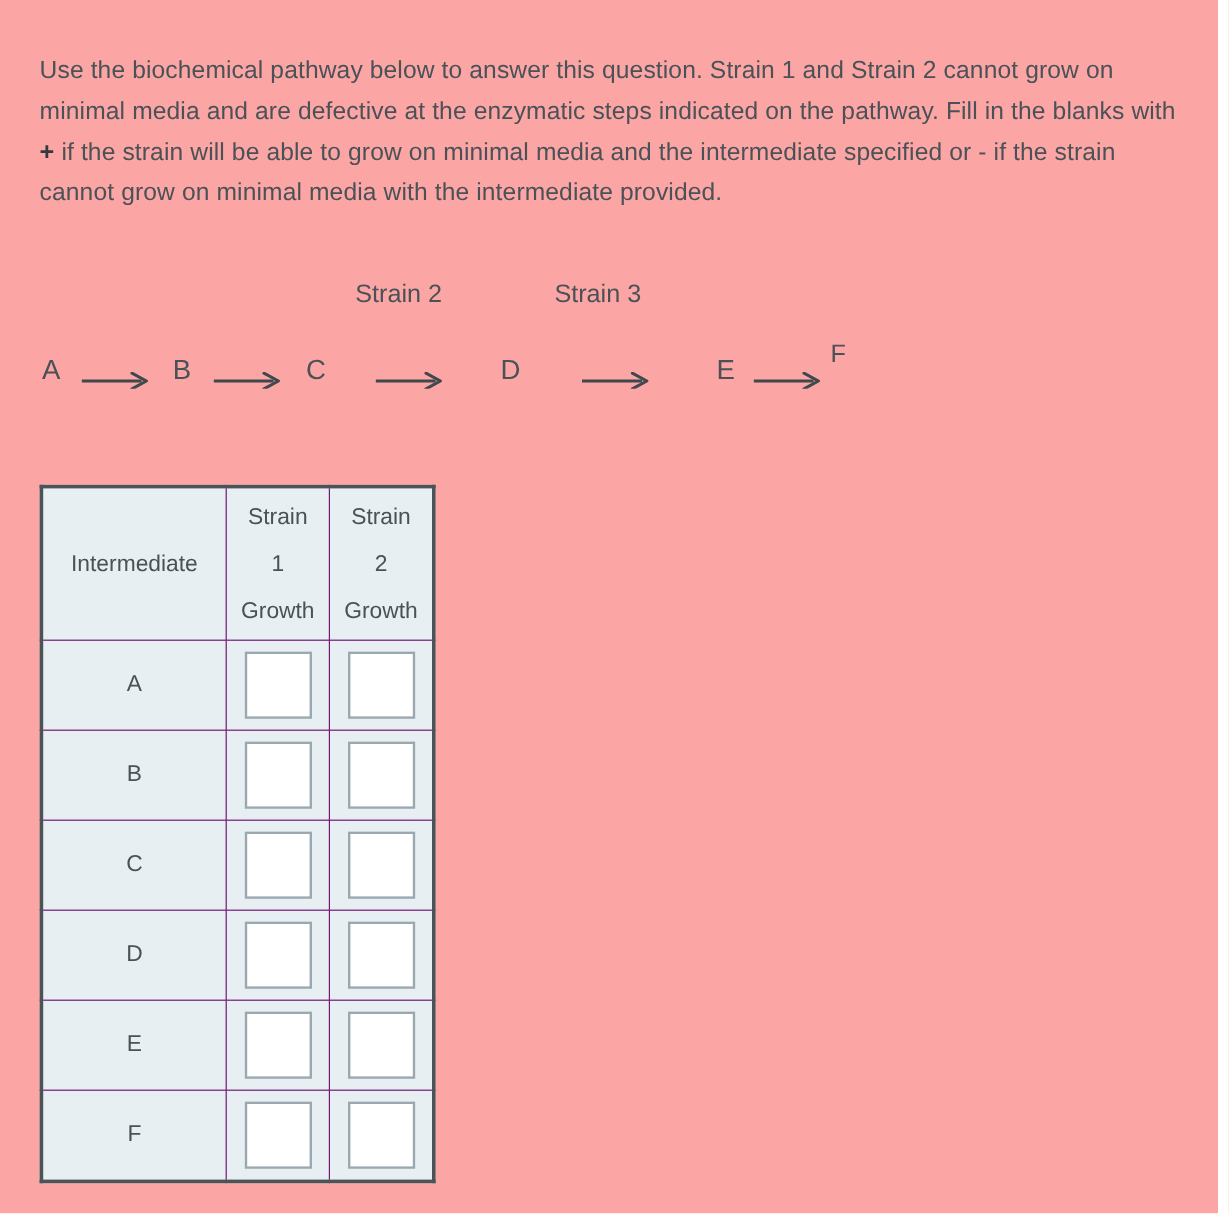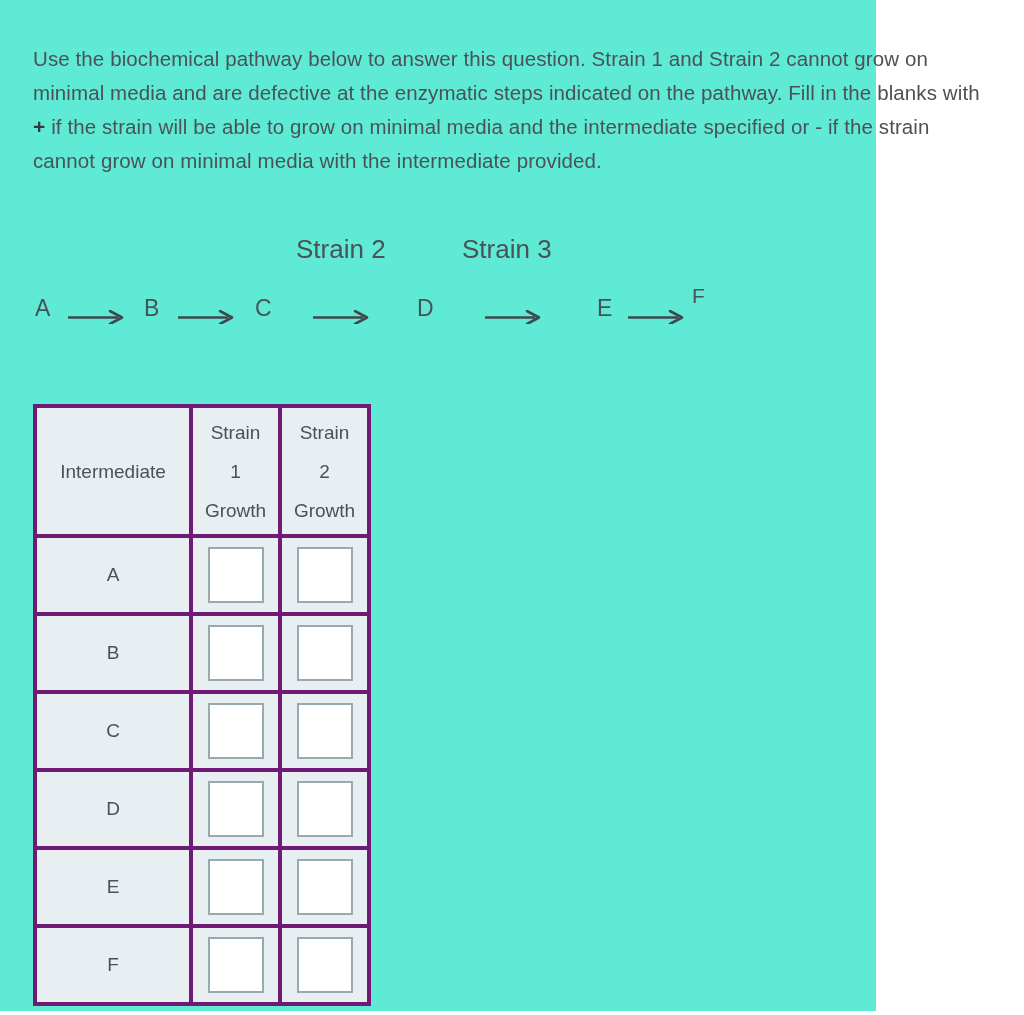--- a/index.html
+++ b/index.html
@@ -8,23 +8,23 @@
   }
   body {
     width: 1024px;
     height: 1015px;
     background: #ffffff;
     font-family: "Liberation Sans", sans-serif;
     overflow: hidden;
   }
   #page {
     position: relative;
-    width: 876px;
+    width: 1015px;
     height: 1015px;
-    background: #5eead4;
+    background: #fca5a5;
     box-sizing: border-box;
   }
   #bottom-strip {
     position: absolute;
     left: 0;
     bottom: 0;
     width: 1024px;
     height: 4px;
     background: #ffffff;
   }
@@ -49,21 +49,21 @@
   
   #pathway {
     position: absolute;
     left: 0;
     top: 222px;
     width: 1024px;
     height: 130px;
   }
   .strain-label {
     position: absolute;
-    font-size: 26px;
+    font-size: 21px;
     color: #4a5257;
     white-space: nowrap;
     top: 12px;
   }
   #strain-label-2 { left: 296px; }
   #strain-label-1 { left: 462px; }
 
   .node {
     position: absolute;
     font-size: 23px;
@@ -95,21 +95,21 @@
     position: absolute;
     left: 33px;
     top: 404px;
     border-collapse: collapse;
     border: 3px solid #4c5356;
     background: #e8eff2;
     table-layout: fixed;
   }
   #growth-table th,
   #growth-table td {
-    border: 4px solid #701a75;
+    border: 1px solid #701a75;
     background: #e8eff2;
     color: #4a5257;
     font-weight: normal;
     font-size: 19px;
     text-align: center;
     vertical-align: middle;
     padding: 0;
   }
   #growth-table th {
     height: 126px;

